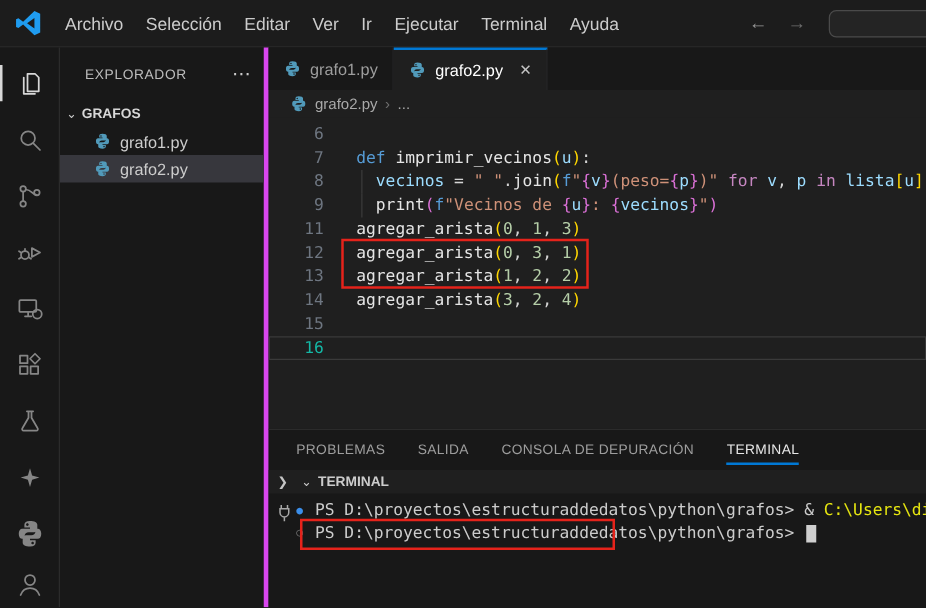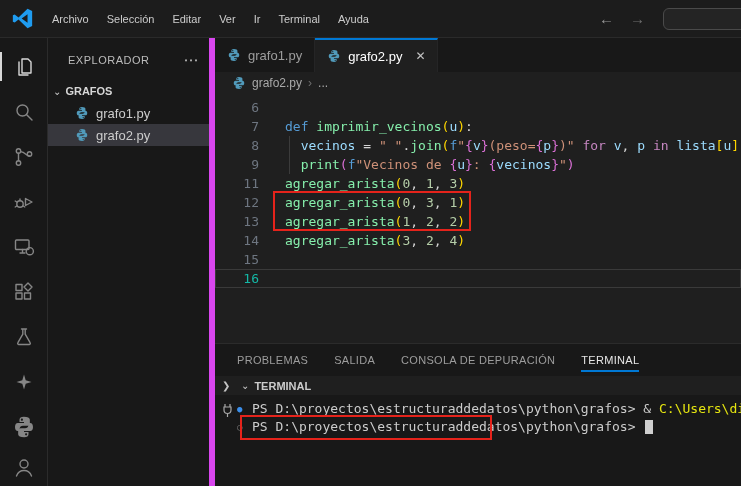--- a/index.html
+++ b/index.html
@@ -4,39 +4,39 @@
 <style>
   *{box-sizing:border-box;margin:0;padding:0}
   html,body{width:741px;height:486px;overflow:hidden;background:#181818;
     font-family:"Liberation Sans",sans-serif;-webkit-font-smoothing:antialiased}
   .window{width:741px;height:486px;display:flex;flex-direction:column;background:#181818;color:#ccc;position:relative;overflow:hidden}
 
   
   .titlebar{height:38px;flex:0 0 auto;display:flex;align-items:center;background:#1c1c1c;border-bottom:1px solid #2a2a2a;padding-left:12px}
   .vscode-logo{width:21px;height:21px;margin-right:10px;flex:0 0 auto}
   .menubar{display:flex;align-items:center;height:100%}
-  .menu-item{padding:0 9px;font-size:11px;color:#cccccc;height:100%;display:flex;align-items:center;cursor:default}
+  .menu-item{padding:0 9px;font-size:14px;color:#cccccc;height:100%;display:flex;align-items:center;cursor:default}
   .nav{display:flex;align-items:center;gap:16px;margin-left:auto;color:#999}
   .nav .arrow{font-size:15px}
   .nav .fwd{color:#6f6f6f}
   .search-box{width:112px;height:22px;border:1px solid #4a4a4a;border-radius:6px;background:#242424;margin-left:18px;margin-right:-34px;flex:0 0 auto}
 
   
   .main{flex:1;display:flex;min-height:0}
 
   
   .activitybar{width:48px;flex:0 0 auto;background:#181818;border-right:1px solid #2b2b2b;display:flex;flex-direction:column;align-items:center;padding-top:6px;overflow:hidden;position:relative}
   .ab-item{width:48px;height:45px;display:flex;align-items:center;justify-content:center;color:#868686;position:relative}
   .ab-item svg{width:24px;height:24px}
   .ab-item.active{color:#d7d7d7}
   .ab-item.active::before{content:"";position:absolute;left:0;top:8px;bottom:8px;width:2px;background:#d7d7d7}
   .ab-item.partial{height:24px;overflow:hidden;margin-top:6px}
 
   
-  .sidebar{width:167px;flex:0 0 auto;background:#181818;border-right:6px solid #d946ef;padding-top:10px;overflow:hidden}
+  .sidebar{width:167px;flex:0 0 auto;background:#181818;border-right:4px solid #d946ef;padding-top:10px;overflow:hidden}
   .sb-header{height:24px;display:flex;align-items:center;padding:0 10px 0 20px;font-size:11px;letter-spacing:.5px;color:#bcbcbc}
   .sb-ellipsis{margin-left:auto;font-size:15px;color:#cccccc;line-height:10px}
   .sb-section{height:22px;display:flex;align-items:center;font-size:11px;font-weight:bold;color:#d7d7d7;padding-left:5px;gap:4px;margin-top:8px}
   .sb-chev{font-size:10px;color:#cccccc;font-weight:normal}
   .file-row{height:22px;display:flex;align-items:center;padding-left:27px;gap:7px;font-size:13px;color:#cccccc}
   .file-row.selected{background:#37373d}
   .pyicon{width:14px;height:14px;flex:0 0 auto}
 
   
   .editor-col{flex:1;display:flex;flex-direction:column;min-width:0;background:#1f1f1f}
@@ -49,21 +49,21 @@
 
   
   .code-area{height:249px;flex:0 0 auto;background:#1f1f1f;position:relative;overflow:hidden;padding-top:4px;
     font-family:"DejaVu Sans Mono",monospace;font-size:13px}
   .code-line{height:19px;line-height:19px;display:flex;white-space:pre;position:relative}
   .code-line .gutter{width:44px;flex:0 0 auto;text-align:right;color:#6e7681}
   .code-line .ltext{padding-left:26px;position:relative}
   .code-line.guide .ltext::before{content:"";position:absolute;left:30px;top:0;bottom:0;width:1px;background:#3b3b3b}
   .code-line.current{outline:1px solid #3a3a3a;outline-offset:-1px}
   .code-line.current .gutter{color:#14b8a6}
-  .tk-kw{color:#569cd6}.tk-ctrl{color:#c586c0}.tk-fn{color:#86efac}.tk-var{color:#9cdcfe}
+  .tk-kw{color:#569cd6}.tk-ctrl{color:#c586c0}.tk-fn{color:#e5e5e5}.tk-var{color:#9cdcfe}
   .tk-str{color:#ce9178}.tk-num{color:#b5cea8}.tk-pl{color:#d4d4d4}
   .tk-b1{color:#ffd700}.tk-b2{color:#da70d6}
   .tk-term{color:#cccccc}.tk-yellow{color:#e5e510}
 
   
   .panel{flex:1;display:flex;flex-direction:column;min-height:0;background:#181818;border-top:1px solid #2b2b2b}
   .panel-tabs{height:32px;flex:0 0 auto;display:flex;align-items:center;padding-left:22px;gap:26px}
   .panel-tab{font-size:11px;letter-spacing:.3px;color:#9d9d9d;height:100%;display:flex;align-items:center;position:relative}
   .panel-tab.active{color:#e7e7e7}
   .panel-tab.active::after{content:"";position:absolute;left:0;right:0;bottom:4px;height:2px;background:var(--accent)}
@@ -93,20 +93,21 @@
   <div class="titlebar">
     <svg class="vscode-logo" viewBox="0 0 100 100">
       <path fill="#1f9cf0" fill-rule="evenodd" d="M74 4 31 45 13 31 4 35v30l9 4 18-14 43 41 22-10V14L74 4zm0 26v40L46 50l28-20z"></path>
     </svg>
     <div class="menubar">
         <div class="menu-item">Archivo</div>
         <div class="menu-item">Selección</div>
         <div class="menu-item">Editar</div>
         <div class="menu-item">Ver</div>
         <div class="menu-item">Ir</div>
+        <div class="menu-item">Ejecutar</div>
         <div class="menu-item">Terminal</div>
         <div class="menu-item">Ayuda</div>
       </div>
     <div class="nav">
       <span class="arrow">←</span>
       <span class="arrow fwd">→</span>
     </div>
     <div class="search-box"></div>
   </div>
 

